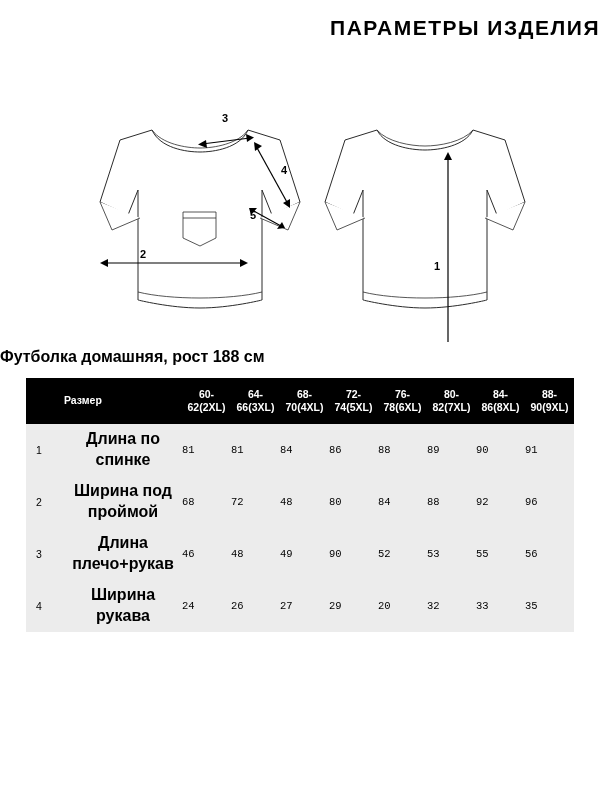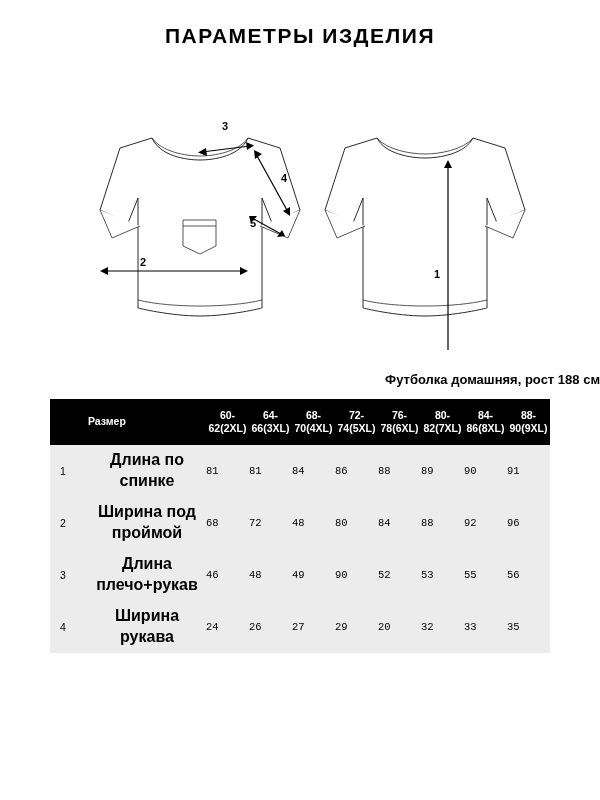--- a/index.html
+++ b/index.html
@@ -14,48 +14,48 @@
     color: #000000;
     position: relative;
     overflow: hidden;
   }
   .page {
     width: 600px;
     height: 800px;
     position: relative;
   }
   .title {
-    text-align: center;
+    text-align: right;
     font-size: 21px;
     font-weight: bold;
     letter-spacing: 1.5px;
-    margin-top: 24px;
+    margin-top: 16px;
     margin-bottom: 0;
   }
   .diagram {
     position: relative;
     width: 600px;
     height: 290px;
     margin-top: 12px;
   }
   .shirt-svg {
     position: absolute;
     top: 0;
     left: 0;
   }
   .subtitle {
-    text-align: right;
-    font-size: 13px;
-    font-weight: bold;
-    margin-top: 22px;
+    text-align: left;
+    font-size: 16px;
+    font-weight: bold;
+    margin-top: 6px;
     margin-bottom: 12px;
   }
   table.sizes {
     border-collapse: collapse;
-    width: 500px;
+    width: 548px;
     margin: 8px auto;
     table-layout: fixed;
   }
   table.sizes th, table.sizes td {
     font-size: 10.5px;
     padding: 0;
     vertical-align: middle;
   }
   thead th {
     background: #000000;

